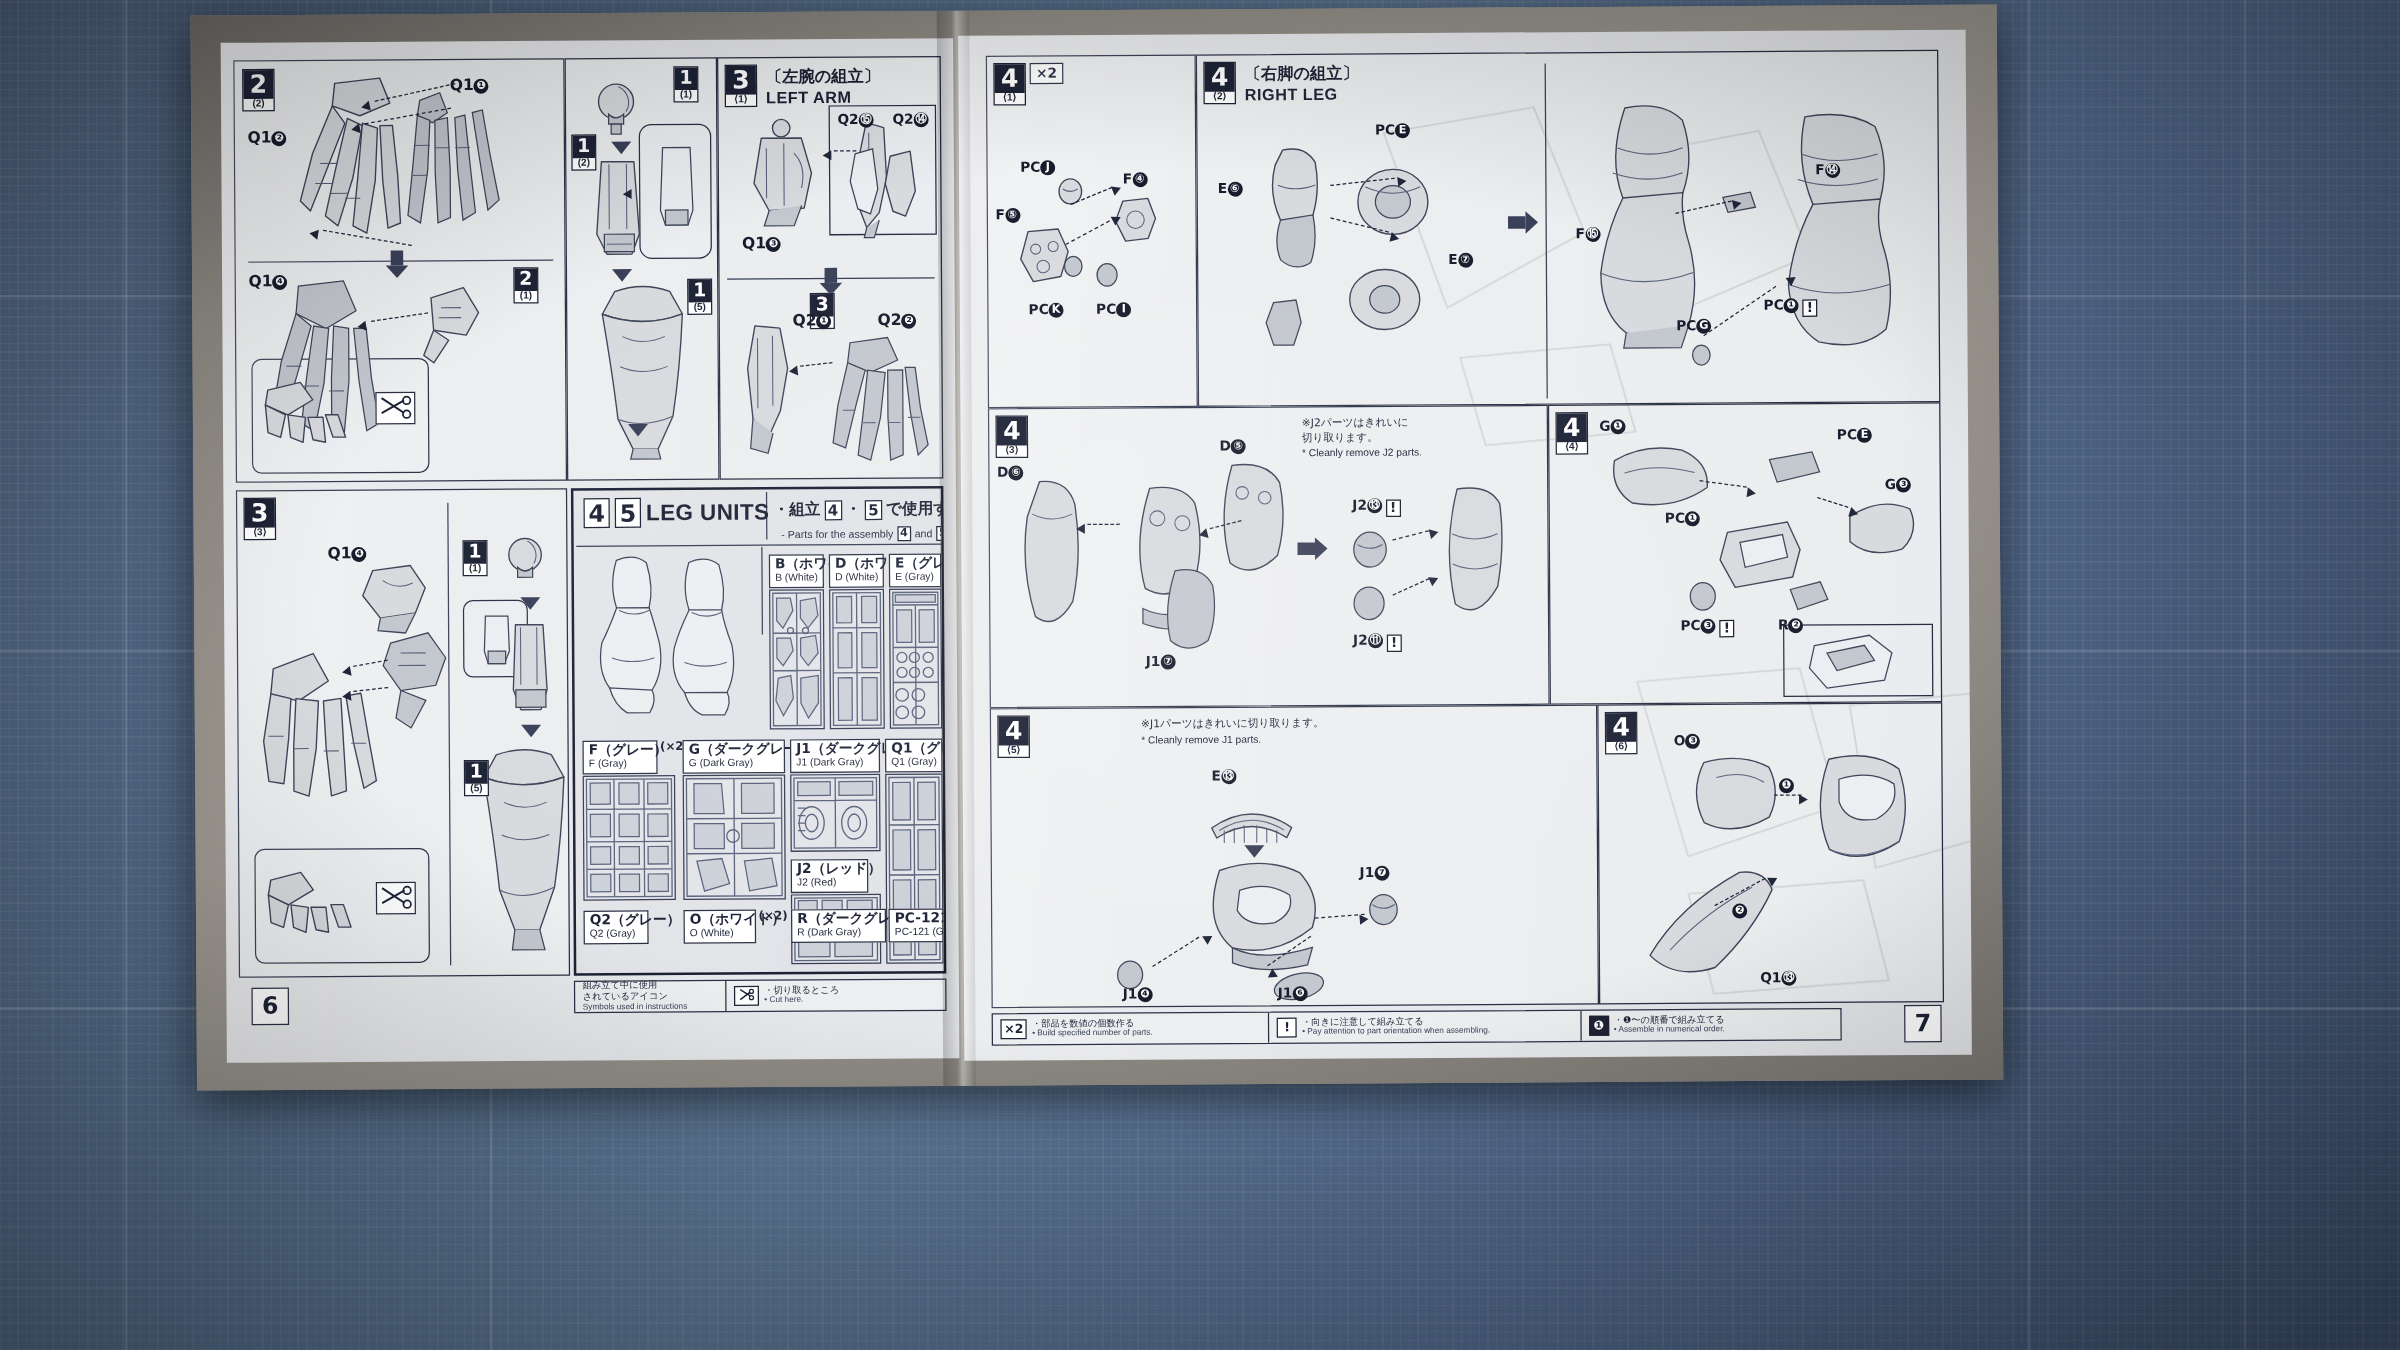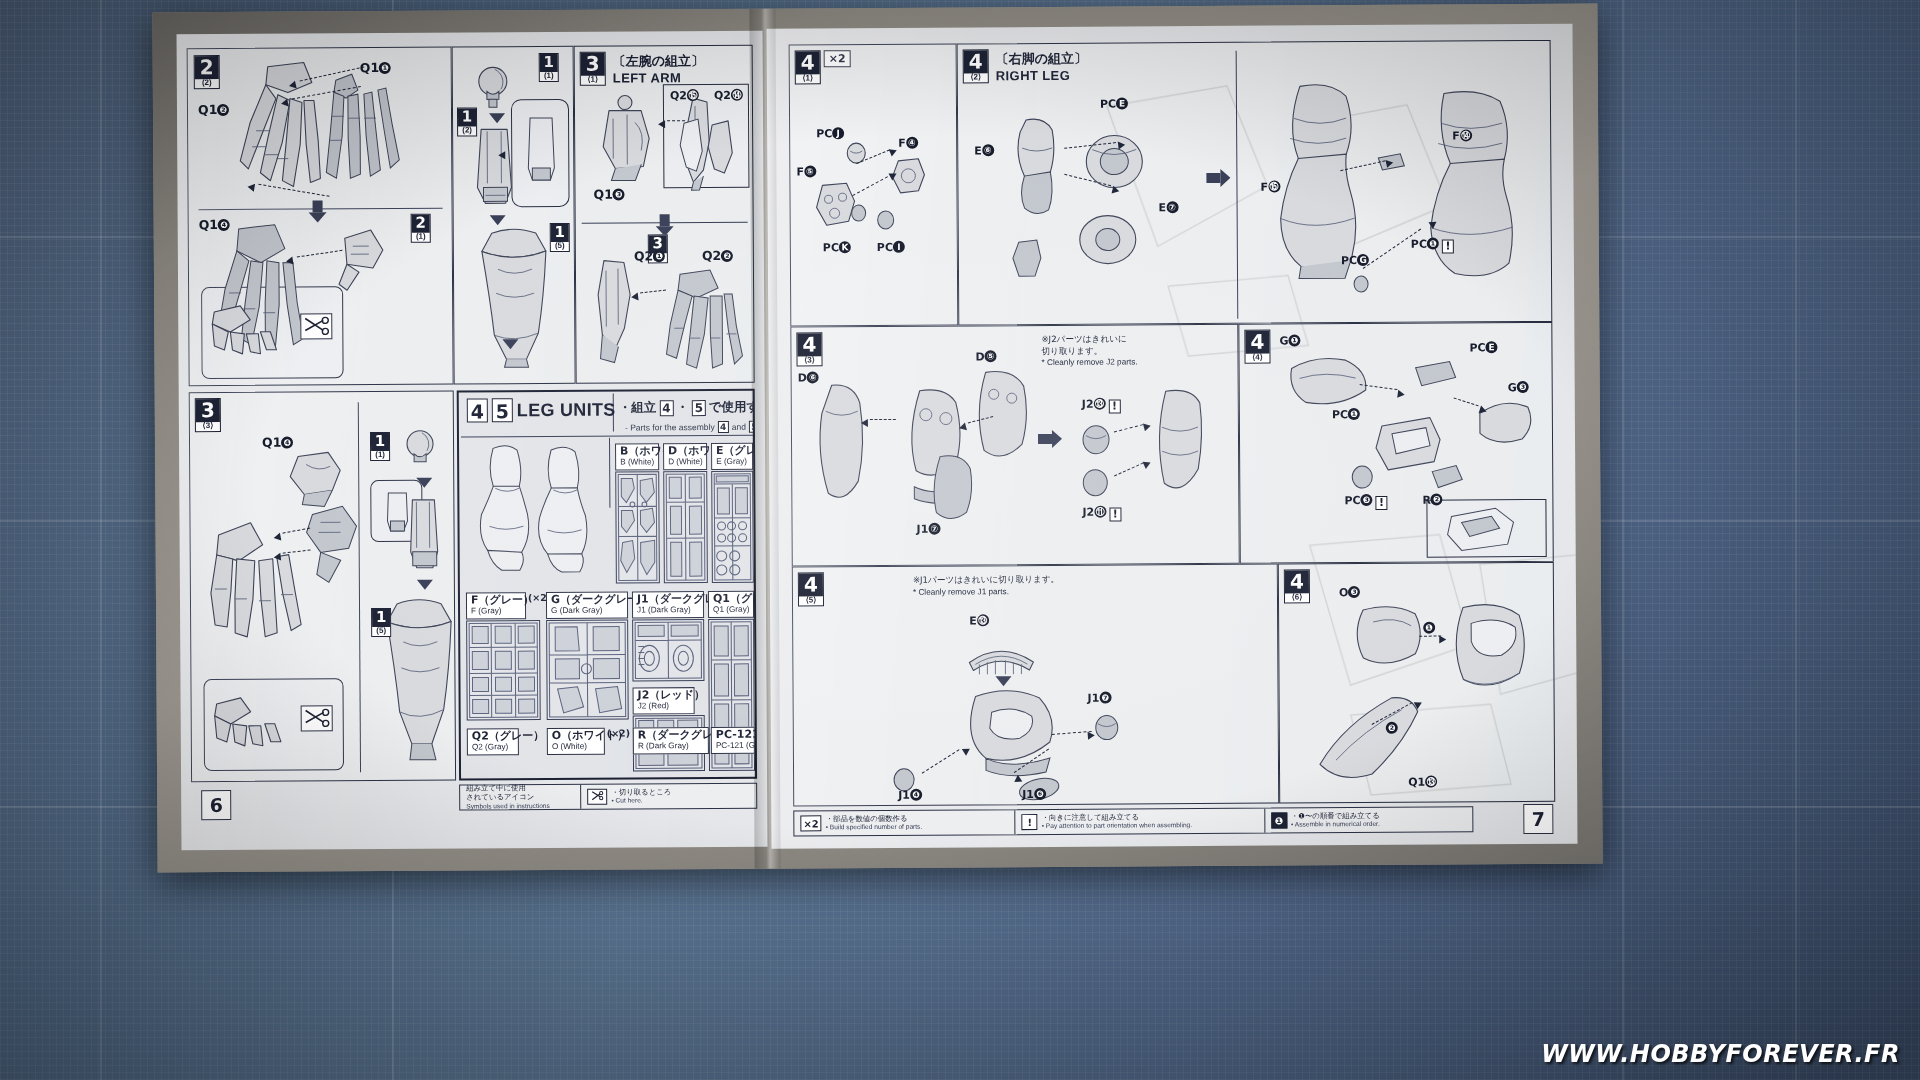--- a/index.html
+++ b/index.html
@@ -1433,14 +1433,13 @@
       <div class="pagenum" style="left:752px;top:780px;">7</div>
 
       <div class="sheen"></div>
     </div>
 
     <div class="crease"></div>
   </div>
 
   <div class="mat-vig"></div>
 
-  <div id="watermark">WWW.HOBBYFOREVER.FR</div>
 </div>
 
 </body></html>

